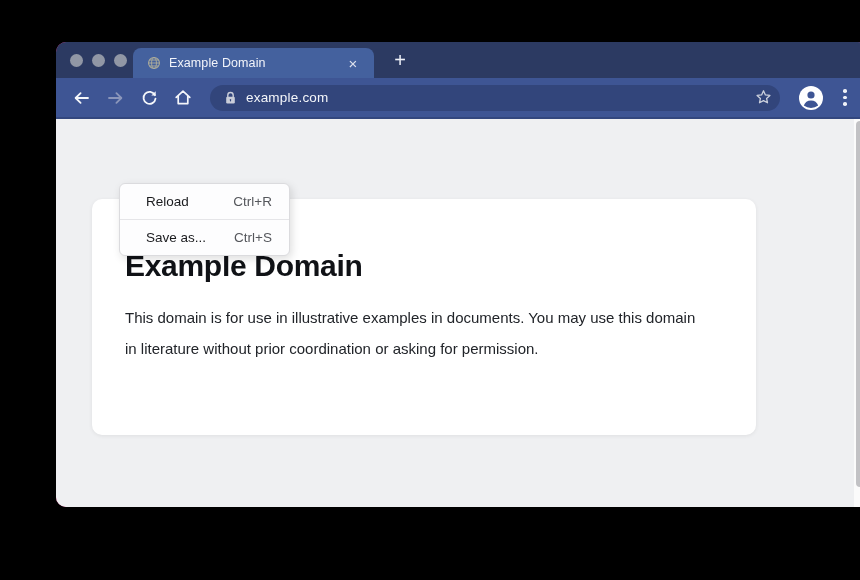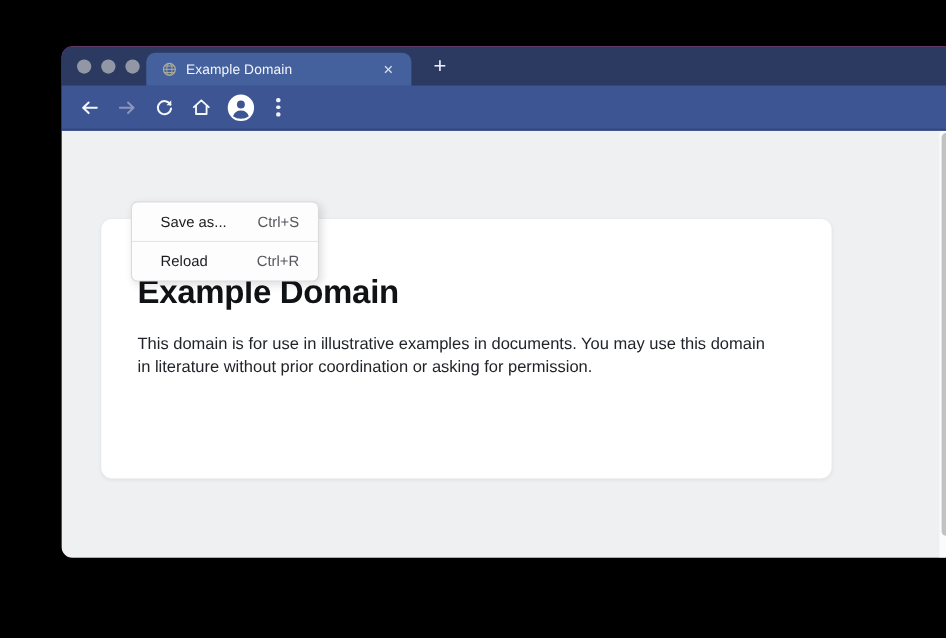--- a/index.html
+++ b/index.html
@@ -62,21 +62,21 @@
   .scroll-thumb{position:absolute;top:2px;left:2px;width:8px;height:366px;
     background:#c2c2c5;border-radius:4px;}
   .card{
     position:absolute;left:36px;top:80px;width:664px;height:236px;
     background:#ffffff;border-radius:10px;
     box-shadow:0 1px 4px rgba(0,0,0,.07);
     padding:0 0 0 33px;box-sizing:border-box;
   }
   .page-h1{margin:50px 0 0 0;font-size:30px;font-weight:700;color:#101216;
     letter-spacing:-.3px;}
-  .page-p{margin:19px 0 0 0;font-size:15px;line-height:21px;color:#212429;
+  .page-p{margin:19px 0 0 0;font-size:15px;line-height:31px;color:#212429;
     max-width:582px;}
   .page-link{display:inline-block;margin-top:15px;font-size:15px;
     color:#4c5ca2;text-decoration:none;}
   
   .ctxmenu{
     position:absolute;left:63px;top:64px;width:169px;background:#fdfdfe;
     border:1px solid #dbdbde;border-radius:6px;
     box-shadow:2px 3px 8px rgba(0,0,0,.13);z-index:5;overflow:hidden;
   }
   .ctx-item{height:35px;display:flex;align-items:center;
@@ -128,20 +128,33 @@
           <path d="M13.9 6.2 A6 6 0 1 0 14.5 9.6" fill="none" stroke="#f4f6fa" stroke-width="1.8" stroke-linecap="round"></path>
           <path d="M14.7 2.2 L14.7 6.6 L10.3 6.6 Z" fill="#f4f6fa"></path>
         </svg>
       </div>
       <div class="tool-btn">
         <svg width="18" height="17" viewBox="0 0 18 17">          
             <path d="M2.2 8.4 L9 2.2 L15.8 8.4 M4.2 7 V14.6 H13.8 V7" fill="none" stroke="#f4f6fa" stroke-width="1.7" stroke-linecap="round" stroke-linejoin="round"></path>
         </svg>
       </div>
 
+      <div class="addressbar">
+        <svg class="addr-lock" width="13" height="14" viewBox="0 0 13 14">
+          <path d="M3.8 6 V4.2 a2.7 2.7 0 0 1 5.4 0 V6" fill="none" stroke="#c9cdd9" stroke-width="1.4"></path>
+          <rect x="2.2" y="5.8" width="8.6" height="6.6" rx="1.2" fill="#c9cdd9"></rect>
+          <rect x="5.9" y="8" width="1.2" height="2.4" rx="0.6" fill="#32457b"></rect>
+        </svg>
+        <span class="addr-url">example.com</span>
+        <span class="addr-star">
+          <svg width="17" height="17" viewBox="0 0 17 17">
+            <path d="M8.5 1.8 L10.4 5.9 L14.9 6.4 L11.6 9.4 L12.5 13.8 L8.5 11.6 L4.5 13.8 L5.4 9.4 L2.1 6.4 L6.6 5.9 Z" fill="none" stroke="#ccd1dd" stroke-width="1.3" stroke-linejoin="round"></path>
+          </svg>
+        </span>
+      </div>
 
       <div class="avatar-btn">
         <svg width="26" height="26" viewBox="0 0 26 26">
           <circle cx="13" cy="13" r="12" fill="#ffffff"></circle>
           <circle cx="13" cy="10" r="3.6" fill="#3e5594"></circle>
           <path d="M5.8 20.6 a7.6 7.6 0 0 1 14.4 0 a12 12 0 0 1 -14.4 0 Z" fill="#3e5594"></path>
         </svg>
       </div>
 
       <div class="kebab">
@@ -153,26 +166,26 @@
 
     <div class="content">
 
       <div class="card">
         <h1 class="page-h1">Example Domain</h1>
         <p class="page-p">This domain is for use in illustrative examples in documents. You may use this domain in literature without prior coordination or asking for permission.</p>
       </div>
 
       <div class="ctxmenu">
         <div class="ctx-item">
+          <span class="ctx-label">Reload</span>
+          <span class="ctx-shortcut">Ctrl+R</span>
+        </div>
+        <div class="ctx-item">
           <span class="ctx-label">Save as...</span>
           <span class="ctx-shortcut">Ctrl+S</span>
-        </div>
-        <div class="ctx-item">
-          <span class="ctx-label">Reload</span>
-          <span class="ctx-shortcut">Ctrl+R</span>
         </div>
       </div>
 
       <div class="scrollbar">
         <div class="scroll-thumb"></div>
       </div>
     </div>
 
   </div>
 </div>

